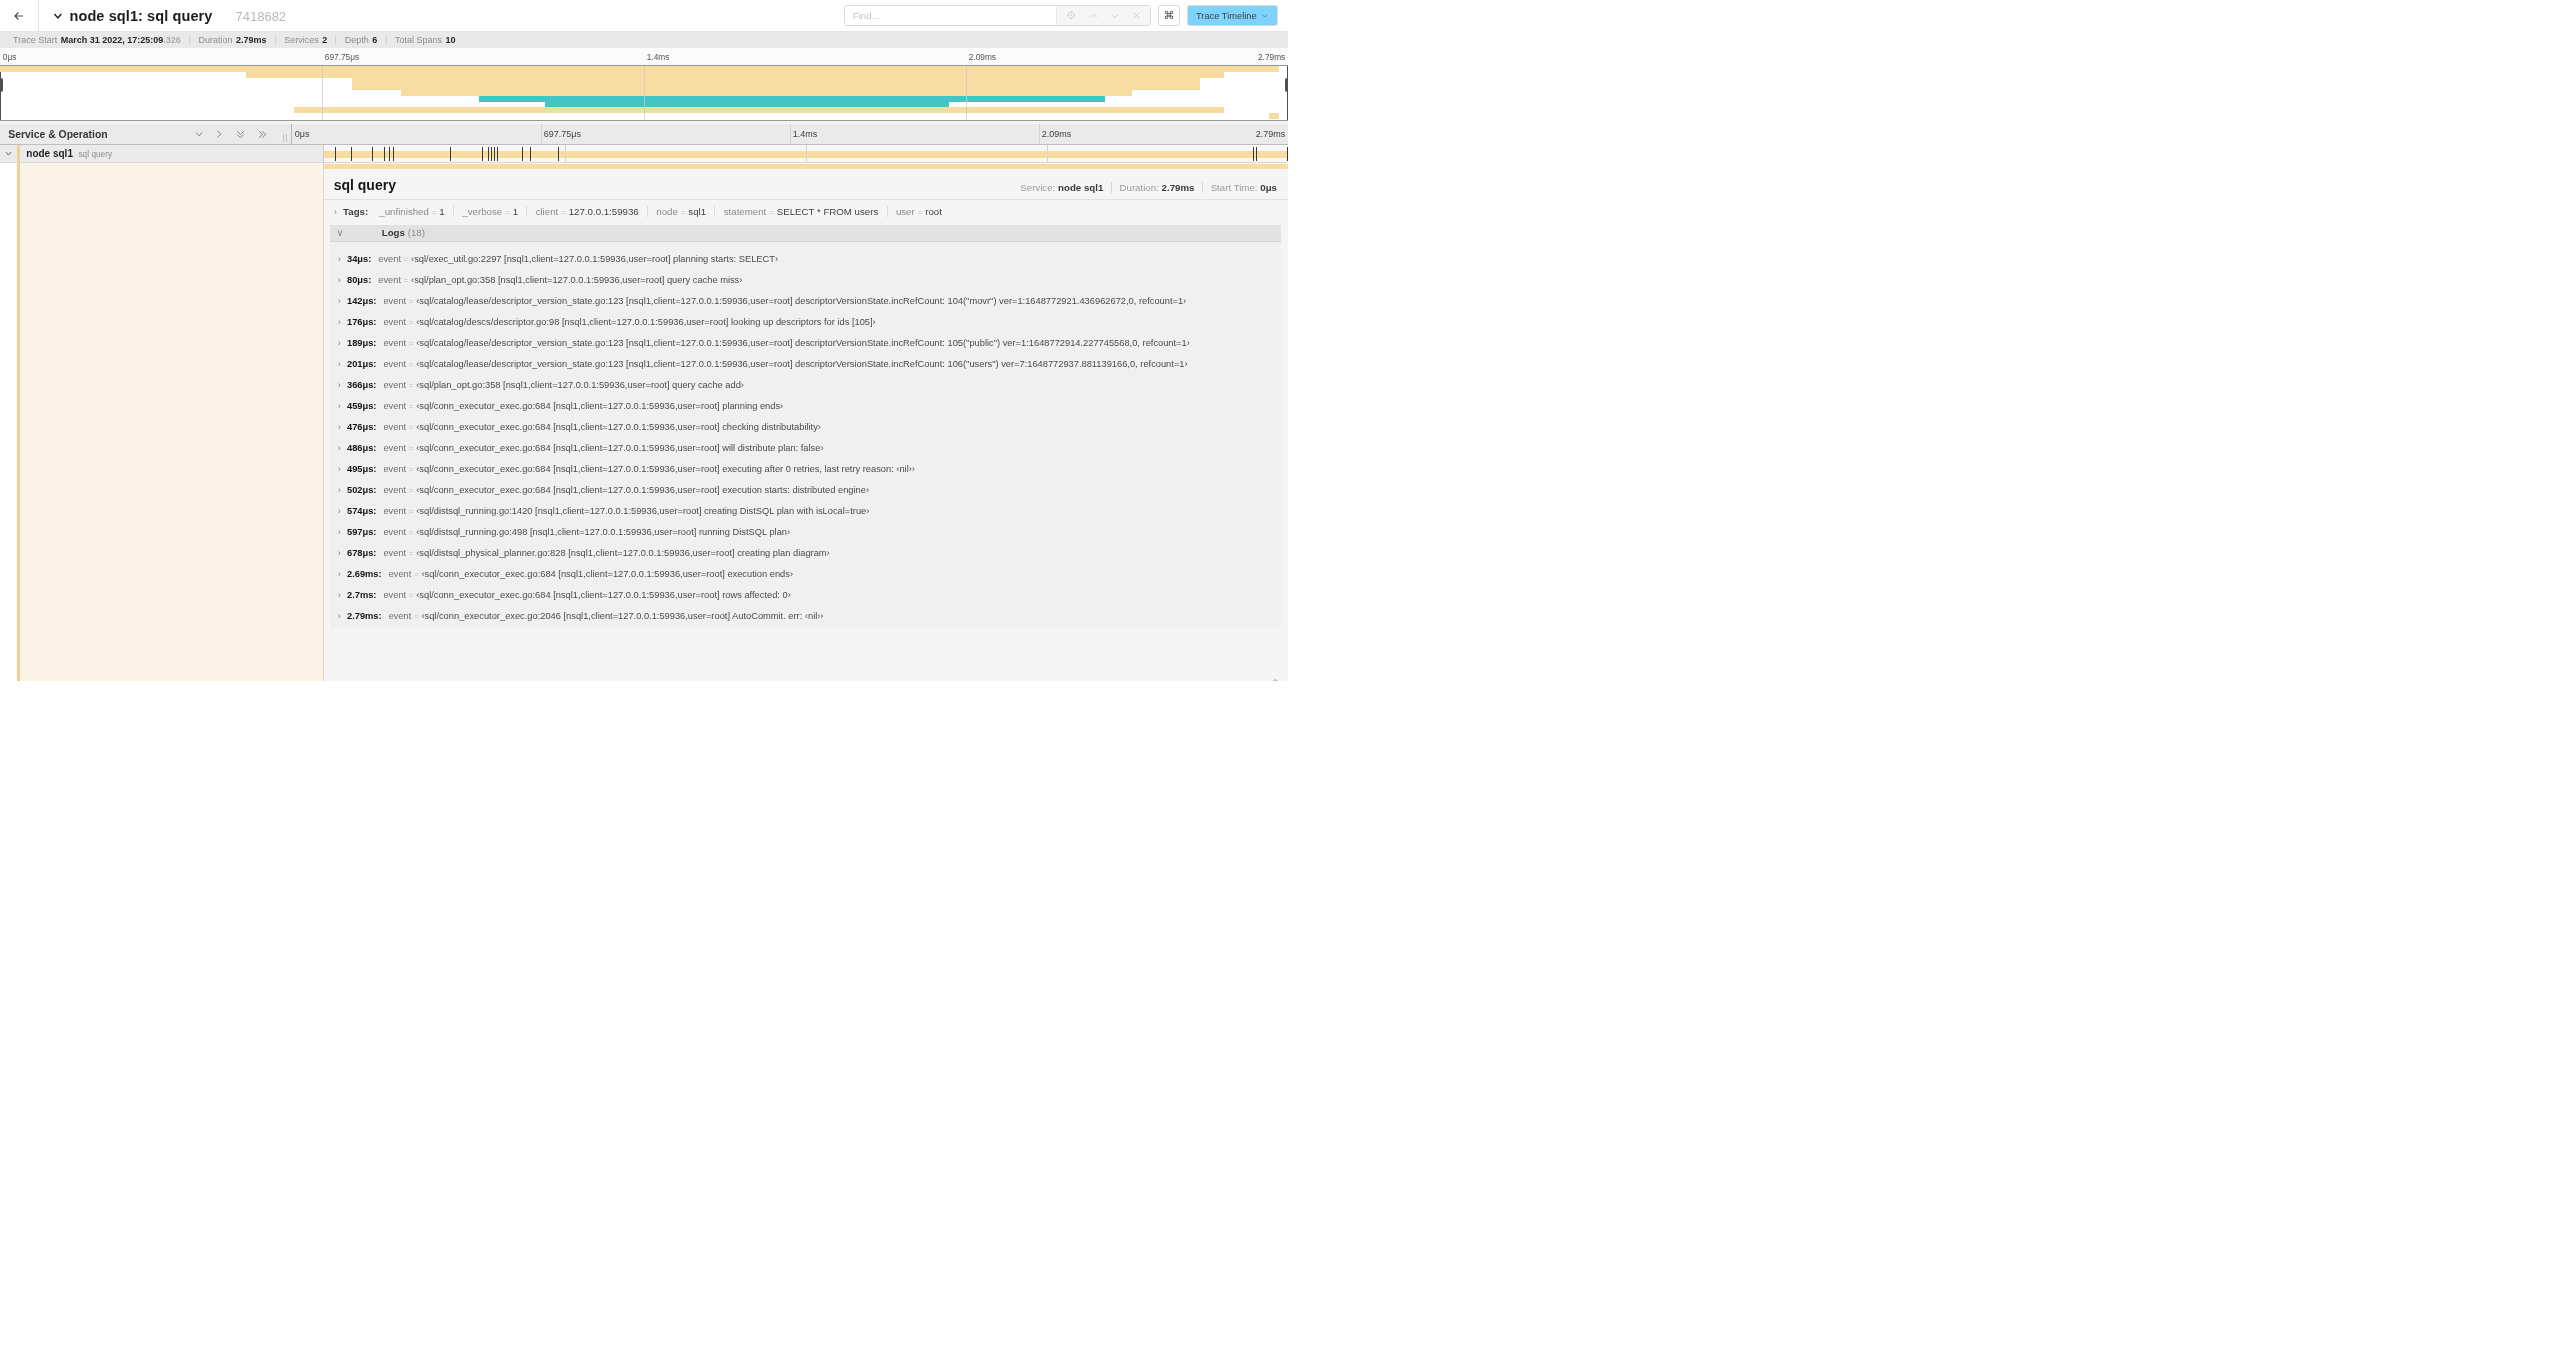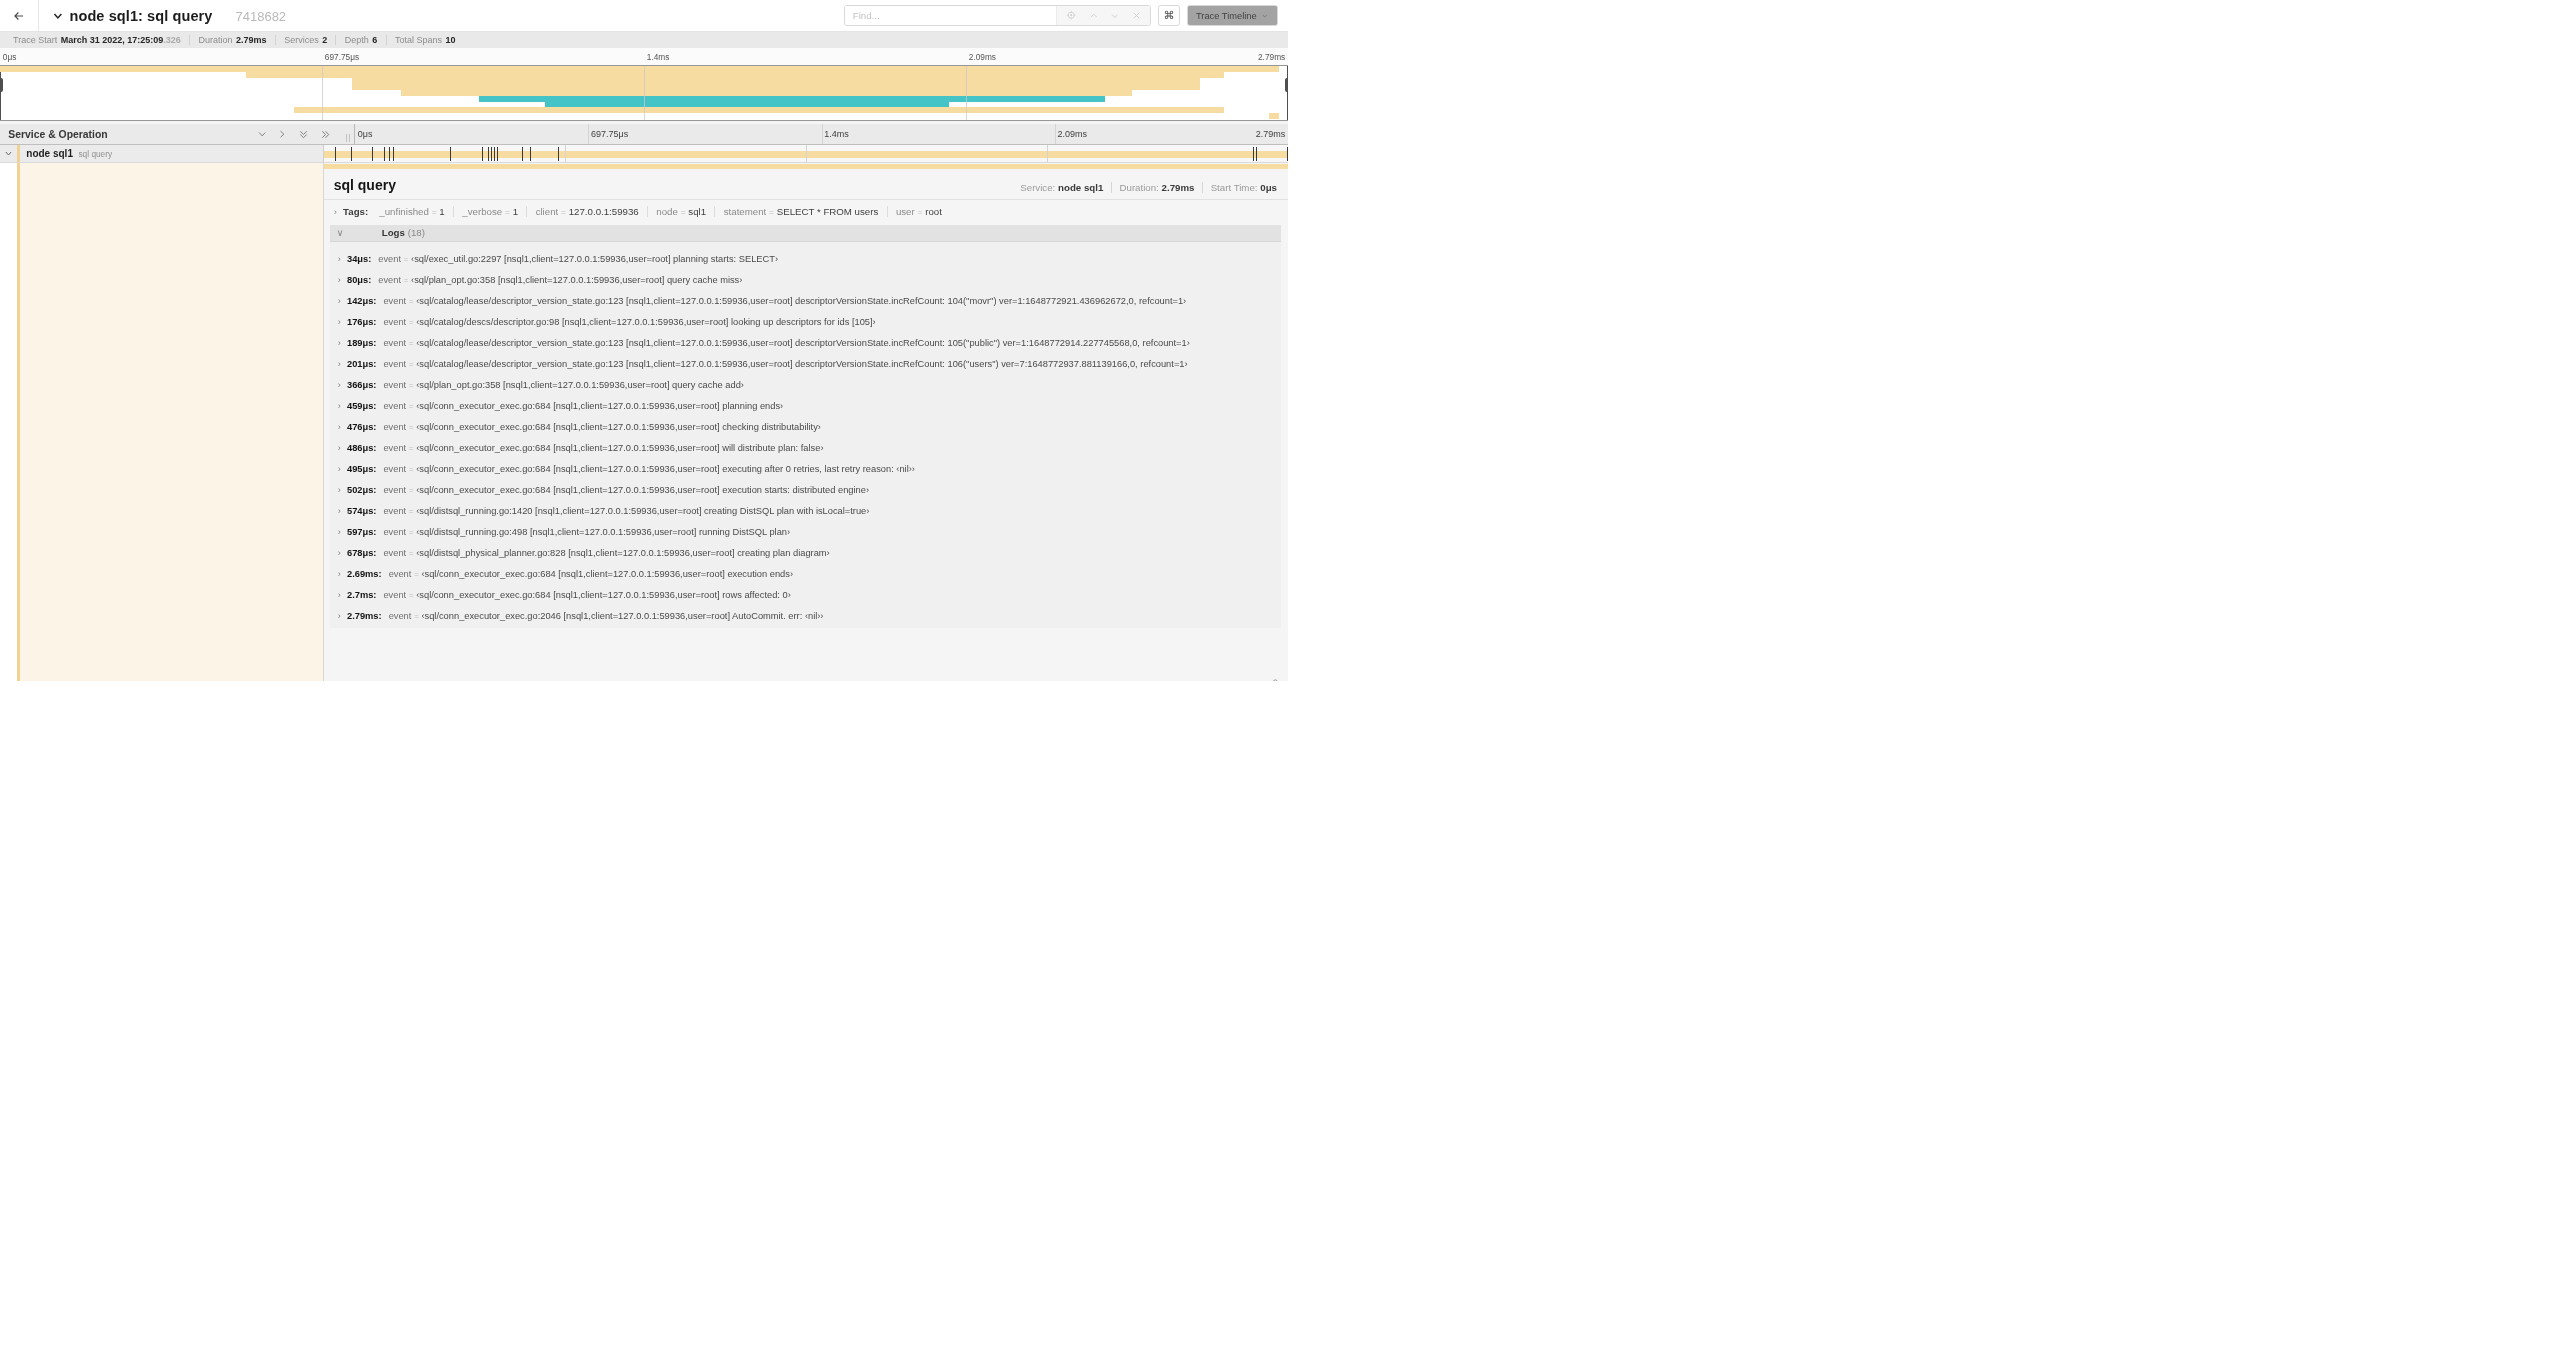--- a/index.html
+++ b/index.html
@@ -15,21 +15,21 @@
   .title-chev { align-self:center; margin-right:6.2px; display:flex; }
   .trace-title { font-size:14.5px; font-weight:700; color:#1c1c1c; letter-spacing:0.1px; }
   .trace-id { font-size:13px; color:#b9b9b9; margin-left:23px; font-weight:400; }
   .nav-right { display:flex; align-items:center; gap:7px; padding-right:9.7px; }
   .find-wrap { display:flex; align-items:stretch; height:21.5px; border:0.7px solid #d9d9d9; border-radius:2.8px; overflow:hidden; background:#fff; width:307px; }
   .find-input { border:none; outline:none; flex:1; font-size:9.7px; padding:0 7.6px; color:#444; background:#fff; font-family:"Liberation Sans",sans-serif; }
   .find-input::placeholder { color:#c3c3c3; }
   .find-suffix { background:#f6f6f6; border-left:0.7px solid #ebebeb; display:flex; align-items:center; gap:11.8px; padding:0 9.7px; }
   .find-suffix svg { stroke:#cfcfcf; }
   .sq-btn { width:21.5px; height:21.5px; border:0.7px solid #d9d9d9; border-radius:2.8px; background:#fff; display:flex; align-items:center; justify-content:center; font-size:11px; color:#4d4d4d; cursor:pointer; }
-  .tt-btn { height:21.5px; border:0.7px solid #d9d9d9; border-radius:2.8px; background:#a3a3a3; display:flex; align-items:center; gap:4.8px; padding:0 8.3px; font-size:9.3px; color:#434343; cursor:pointer; }
+  .tt-btn { height:21.5px; border:0.7px solid #d9d9d9; border-radius:2.8px; background:#7dd3fc; display:flex; align-items:center; gap:4.8px; padding:0 8.3px; font-size:9.3px; color:#434343; cursor:pointer; }
   .tt-btn svg { stroke:#6d6d6d; }
 
   
   .summary { height:16px; background:#e9e9e9; display:flex; align-items:center; padding-left:4.8px; font-size:9px; flex:0 0 auto; }
   .sum-item { padding:0 8.3px; border-right:0.7px solid #d2d2d2; display:inline-flex; gap:3.5px; align-items:baseline; }
   .sum-item:last-child { border-right:none; }
   .sum-label { color:#8d8d8d; }
   .sum-value { color:#262626; font-weight:700; }
   .sum-suffix { color:#ababab; font-weight:700; }
 
@@ -38,21 +38,21 @@
   .mini-labels .tick-label { position:absolute; top:3.5px; }
   .minimap { height:56px; position:relative; background:#fff; border-top:1.4px solid #979797; border-bottom:1.4px solid #979797; flex:0 0 auto; }
   .mini-span { position:absolute; }
   .mini-grid { position:absolute; top:0; bottom:0; width:0.7px; background:#c9c9c9; opacity:.75; }
   .scrubber { position:absolute; top:0; bottom:0; width:1.4px; background:#4f4f4f; }
   .scrubber .handle { position:absolute; top:12.5px; left:-1.4px; width:4.2px; height:14px; border-radius:2.1px; background:#4f4f4f; }
   .mini-spacer { height:3.5px; background:#f4f4f4; flex:0 0 auto; }
 
   
   .grid-header { height:21px; display:flex; background:#eaeaea; border-bottom:0.7px solid #bfbfbf; flex:0 0 auto; }
-  .gh-left { width:355px; flex:0 0 auto; display:flex; align-items:center; padding:0 5.5px 0 8.3px; position:relative; border-right:0.7px solid #b9b9b9; }
+  .gh-left { width:292px; flex:0 0 auto; display:flex; align-items:center; padding:0 5.5px 0 8.3px; position:relative; border-right:0.7px solid #b9b9b9; }
   .gh-title { font-size:10.4px; font-weight:700; color:#383838; flex:1; }
   .gh-icons { display:flex; align-items:center; gap:10.4px; margin-right:18px; }
   .gh-icons svg { stroke:#757575; cursor:pointer; }
   .grip { position:absolute; right:4.2px; bottom:2.1px; display:flex; gap:2.1px; cursor:col-resize; }
   .grip i { width:0.7px; height:7.6px; background:#c2c2c2; display:block; }
   .gh-right { flex:1; position:relative; font-size:9px; color:#3f3f3f; }
   .gh-right .tick-label { position:absolute; top:4.8px; }
   .v-grid { position:absolute; top:0; bottom:0; width:0.7px; background:#d4d4d4; }
 
   

